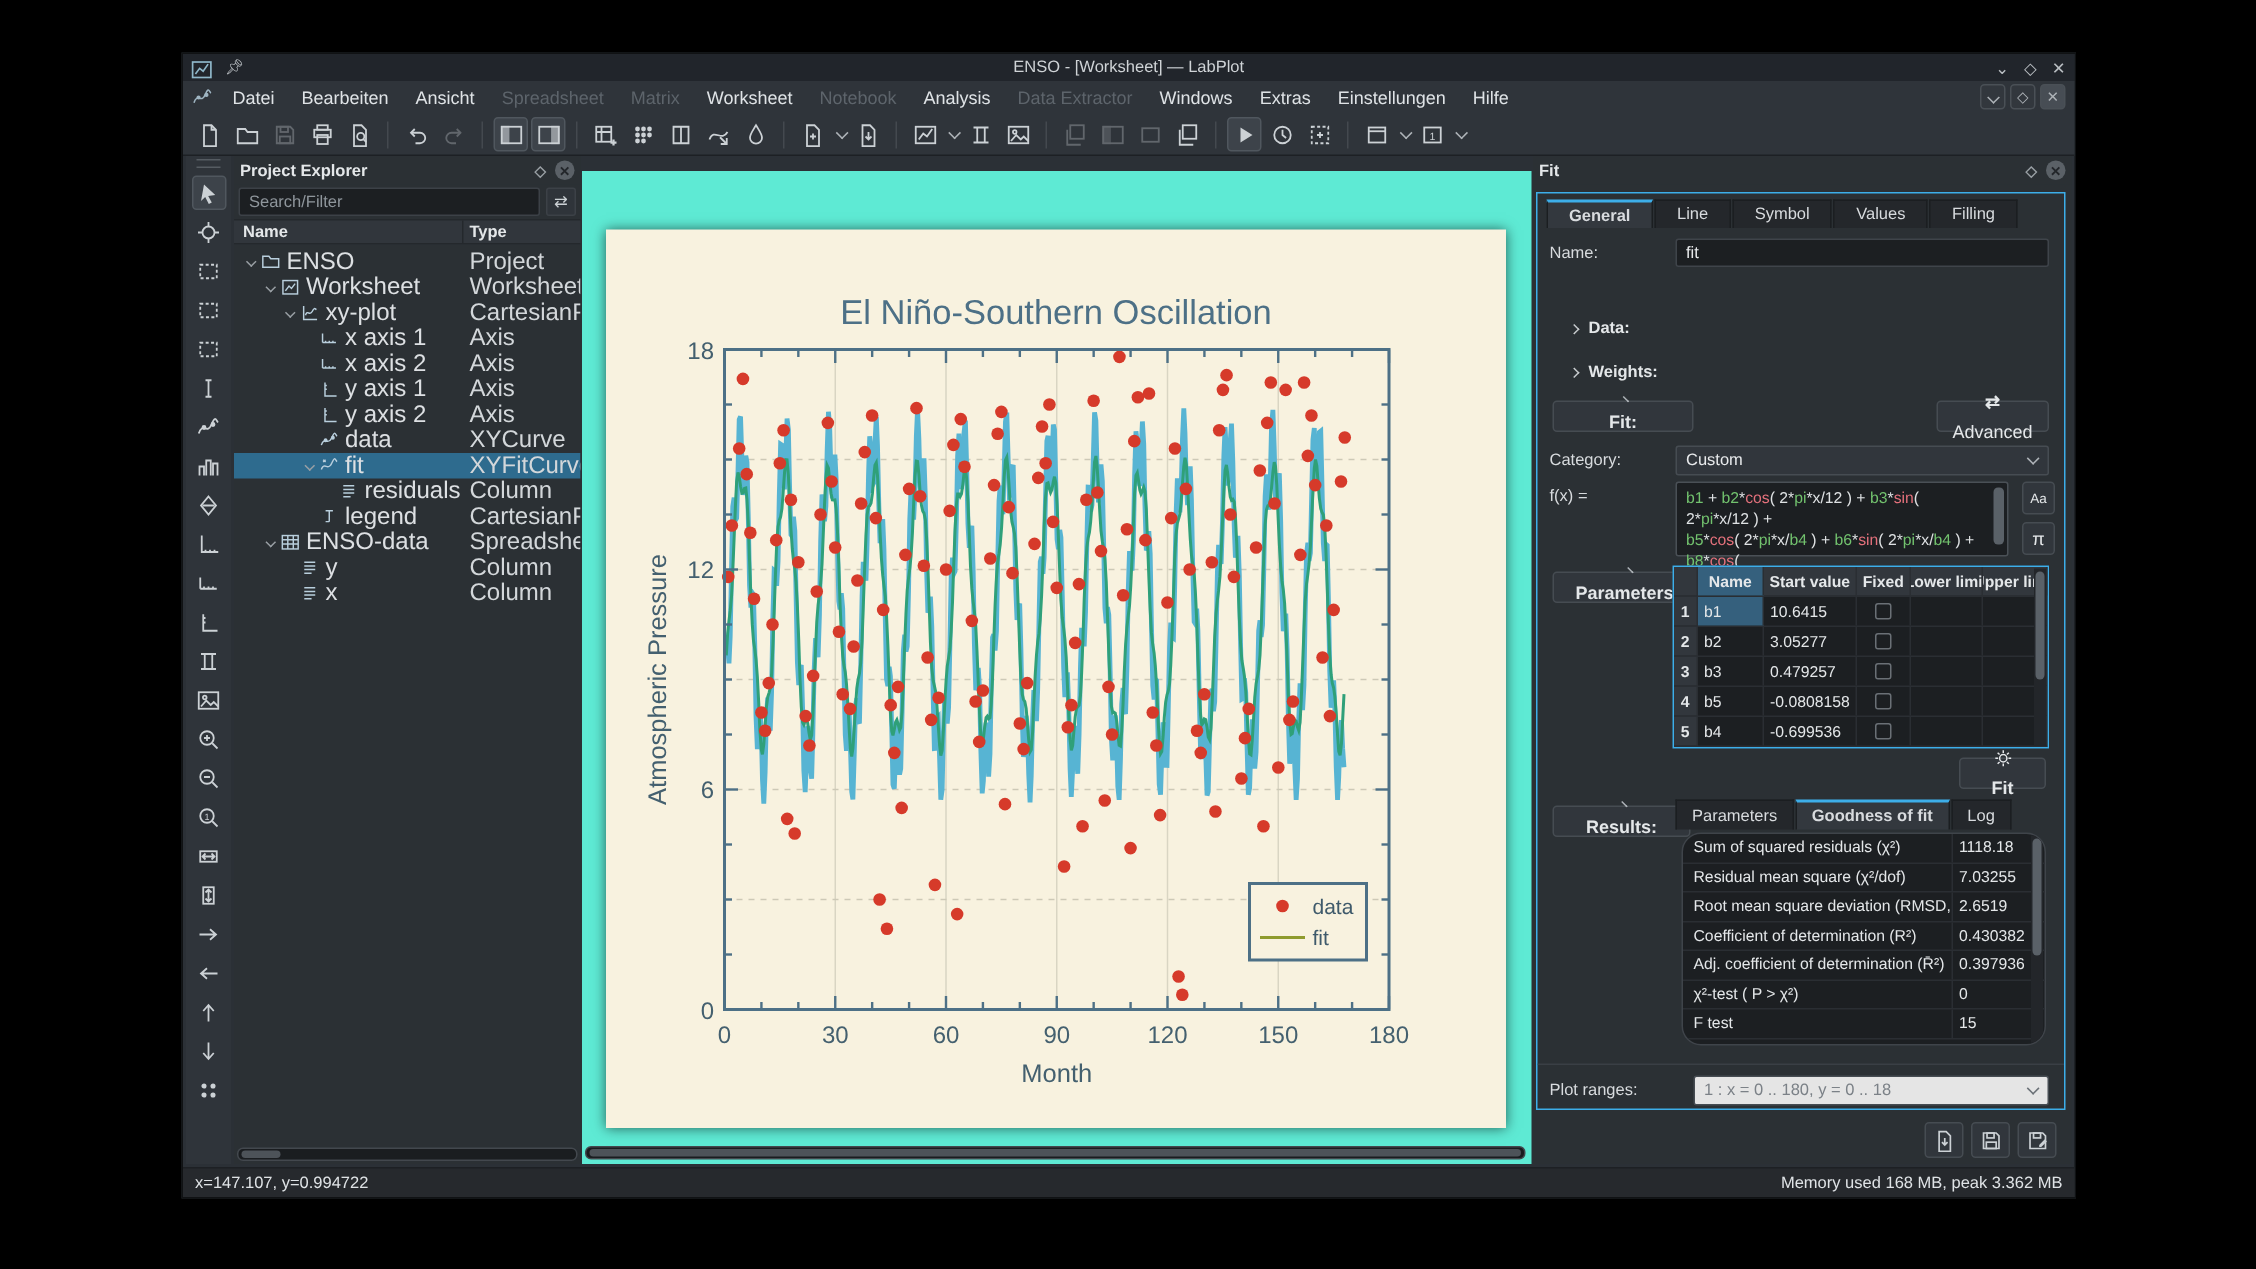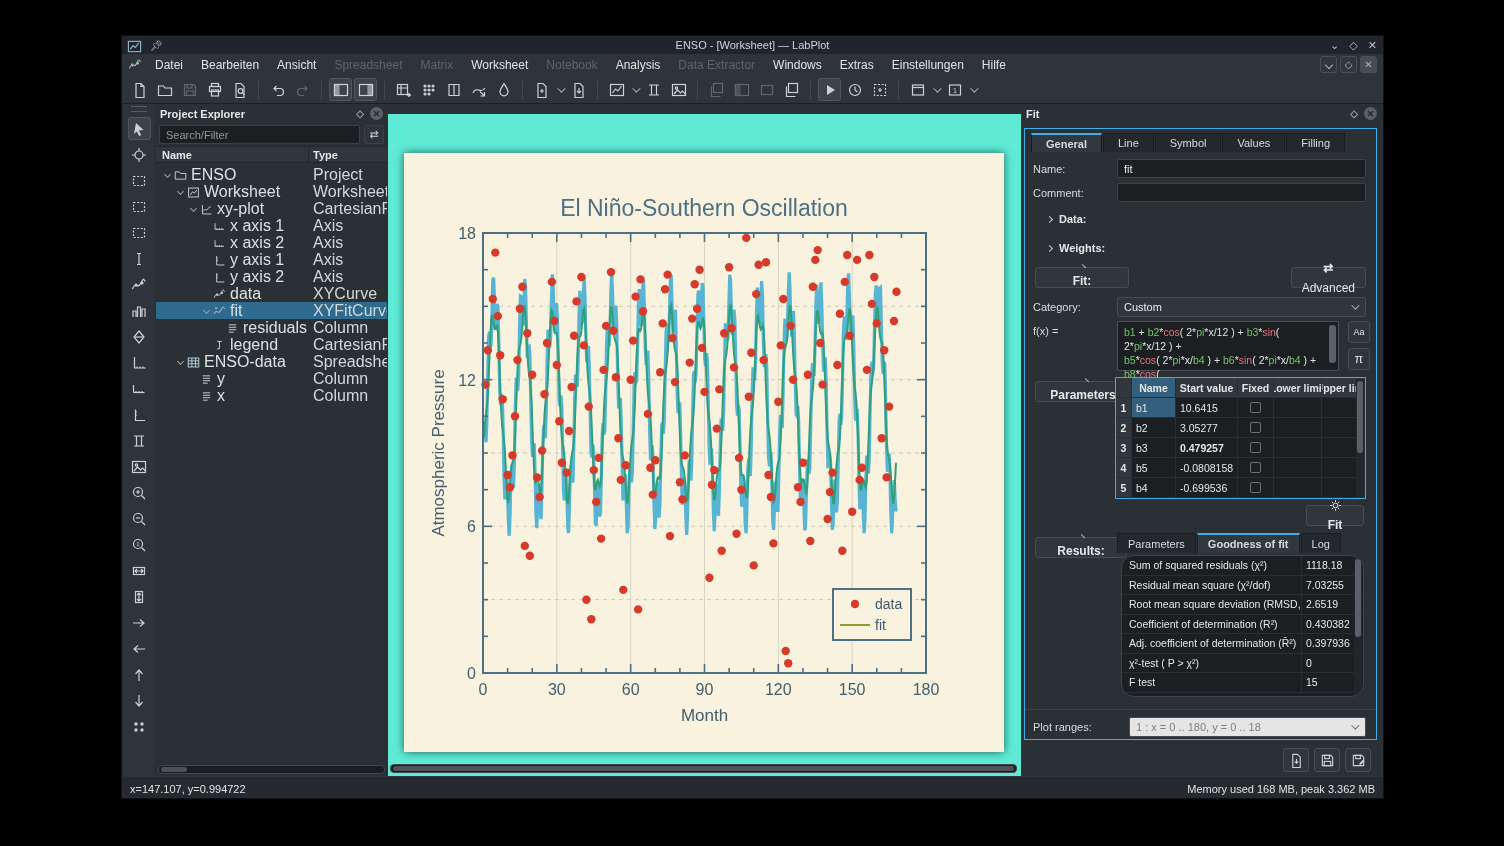--- a/index.html
+++ b/index.html
@@ -941,26 +941,20 @@
             <div class="ftab">Values</div>
             <div class="ftab">Filling</div>
           </div>
 
         <div class="frow" style="top:30px;">
           <span class="flabel">Name:</span>
           <div class="finput">
               <span>fit</span>
             </div>
         </div>
-        <div class="frow" style="top:54px;">
-          <span class="flabel">Comment:</span>
-          <div class="finput">
-              <span></span>
-            </div>
-        </div>
 
         <div class="fsection" style="top:84px;">
           <span class="tchevron right" style="border-color:#c6cacd"></span>
             <span>Data:</span>
         </div>
         <div class="fsection" style="top:113px;">
           <span class="tchevron right" style="border-color:#c6cacd"></span>
             <span>Weights:</span>
         </div>
 
@@ -1022,21 +1016,21 @@
               <div class="pcell" style="width: 62px; flex: 0 0 auto;">3.05277</div>
               <div class="pcell" style="width: 36px; flex: 0 0 auto;">
                 <span class="cbox"></span>
               </div>
               <div class="pcell" style="width: 48px; flex: 0 0 auto;"></div>
               <div class="pcell" style="width: 43px; flex: 0 0 auto;"></div>
             </div>
             <div class="prow">
               <div class="pcell pnum" style="width: 16px; flex: 0 0 auto;">3</div>
               <div class="pcell" style="width: 44px; flex: 0 0 auto;">b3</div>
-              <div class="pcell" style="width: 62px; flex: 0 0 auto; font-weight: bold;">0.479257</div>
+              <div class="pcell" style="width: 62px; flex: 0 0 auto;">0.479257</div>
               <div class="pcell" style="width: 36px; flex: 0 0 auto;">
                 <span class="cbox"></span>
               </div>
               <div class="pcell" style="width: 48px; flex: 0 0 auto;"></div>
               <div class="pcell" style="width: 43px; flex: 0 0 auto;"></div>
             </div>
             <div class="prow">
               <div class="pcell pnum" style="width: 16px; flex: 0 0 auto;">4</div>
               <div class="pcell" style="width: 44px; flex: 0 0 auto;">b5</div>
               <div class="pcell" style="width: 62px; flex: 0 0 auto;">-0.0808158</div>

